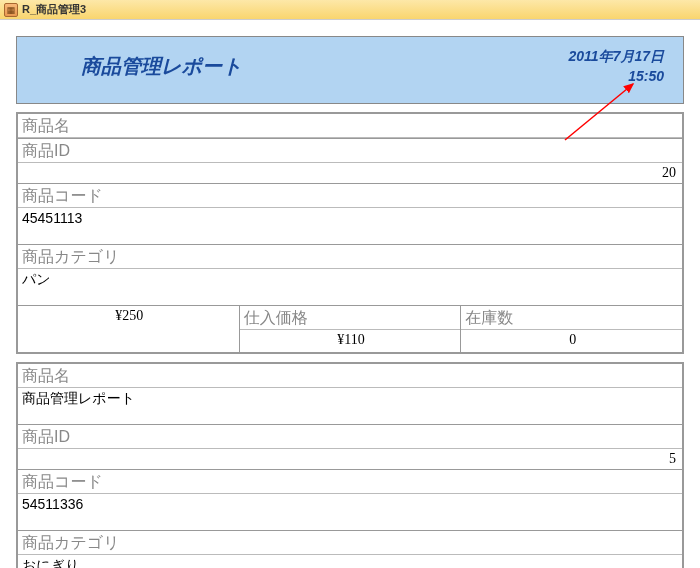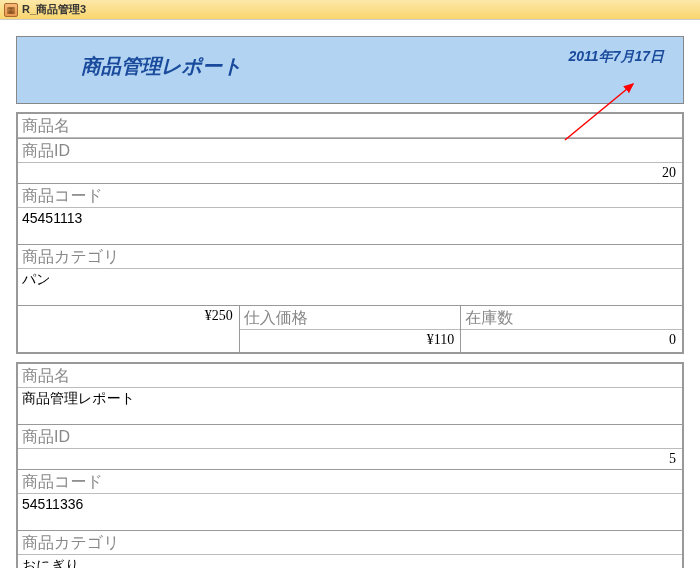--- a/index.html
+++ b/index.html
@@ -92,21 +92,21 @@
     .triple {
       display: flex;
       border-top: none;
     }
     .triple .col {
       flex: 1;
       border-right: 1px solid #999;
     }
     .triple .col:last-child { border-right: none; }
     .triple .field-label { border-bottom: 1px solid #bbb; }
-    .triple .field-value { min-height: auto; padding: 2px 6px 4px 8px; }
+    .triple .field-value { min-height: auto; padding: 2px 6px 4px 8px; text-align: center; }
     .arrow {
       position: absolute;
       left: 555px;
       top: 78px;
       pointer-events: none;
     }
     .records-wrap { }
   </style>
 </head>
 <body>
@@ -115,20 +115,21 @@
   <span class="close-icon">▦</span>
   <span class="title">R_商品管理3</span>
 </div>
 
 <div class="page">
 
   <div class="report-header">
     <div class="report-title">商品管理レポート</div>
     <div class="report-date">
       <div>2011年7月17日</div>
+      <div>15:50</div>
     </div>
   </div>
 
   <div class="records-wrap">
 
     <div class="record">
       <div class="field-row">
         <div class="field-label">商品名</div>
       </div>
       <div class="field-row">

